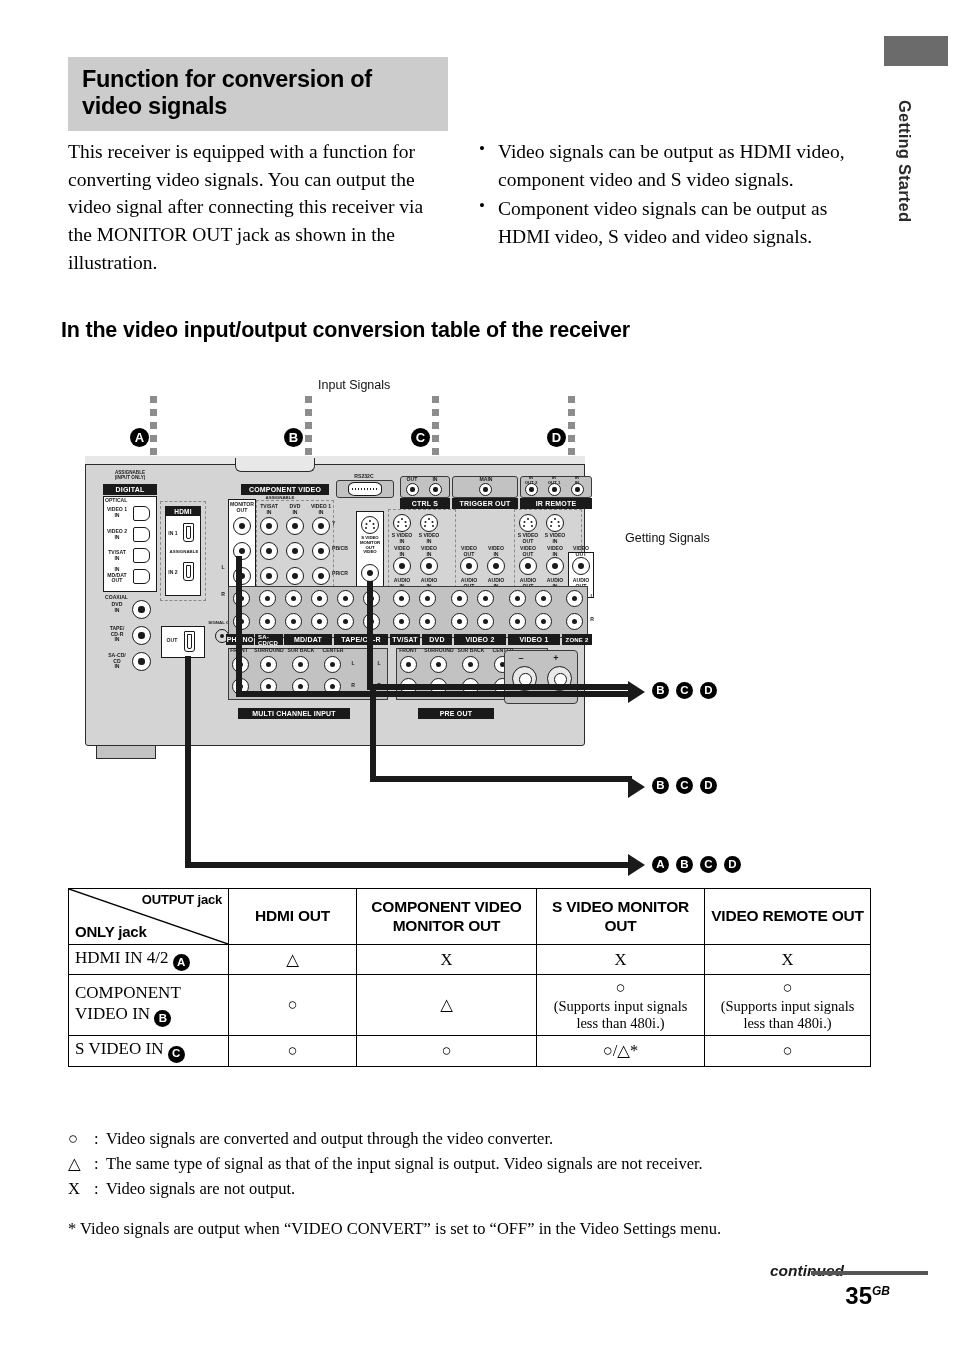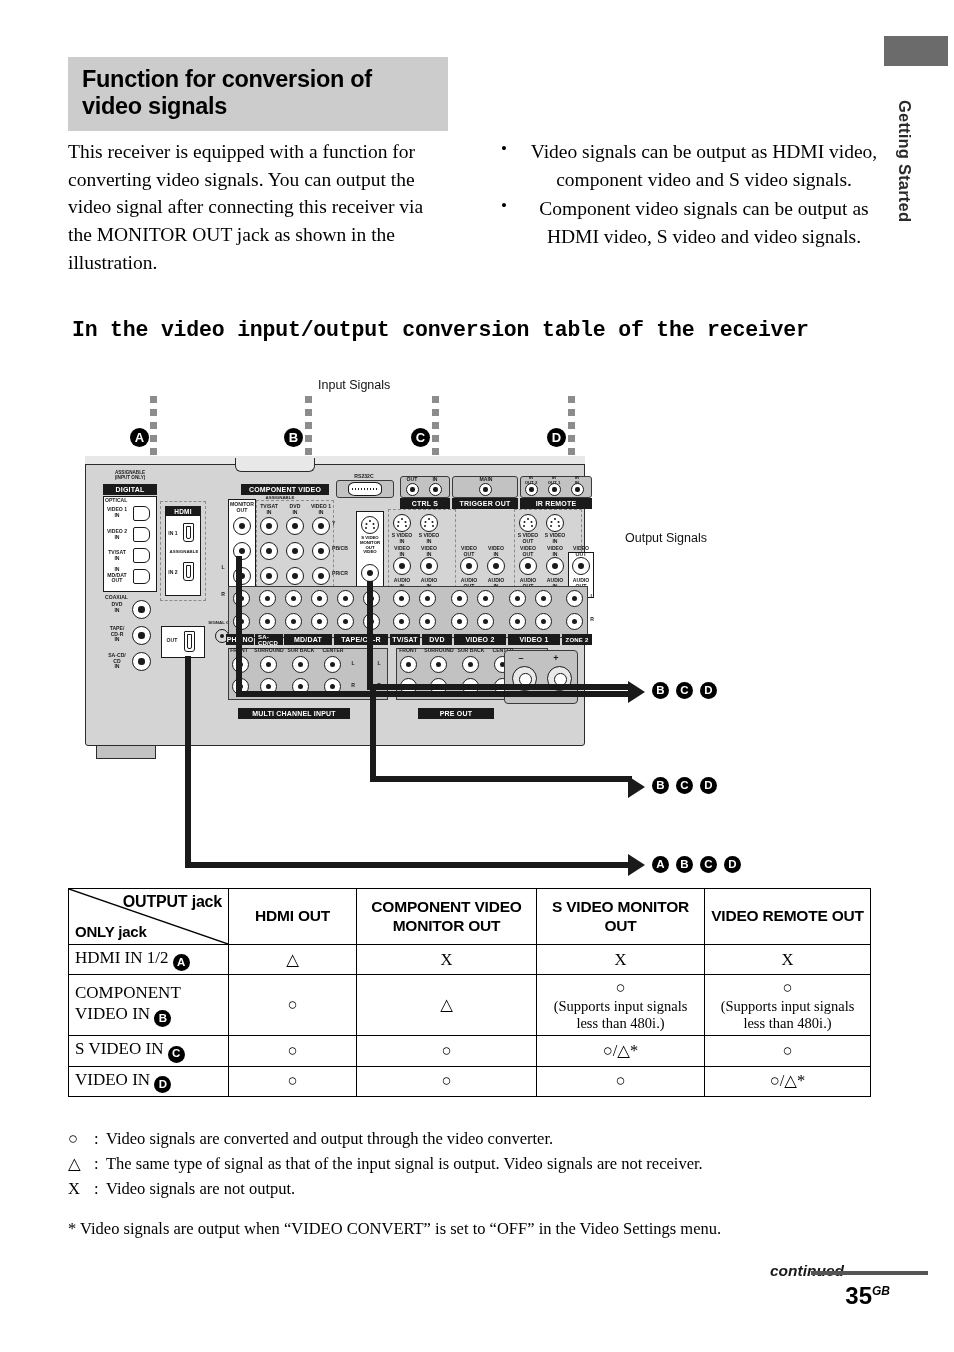--- a/index.html
+++ b/index.html
@@ -30,34 +30,34 @@
     margin:0; font-family:"Liberation Sans", sans-serif;
     font-weight:bold; font-size:23.5px; line-height:1.17;
     letter-spacing:-0.3px; color:#000;
   }
 
   
   #intro-left {
     position:absolute; left:68px; top:138px; width:372px;
     font-size:19.5px; line-height:1.42;
   }
-  #intro-right { position:absolute; left:498px; top:138px; width:390px;text-align:center; }
+  #intro-right { position:absolute; left:476px; top:138px; width:390px; }
   #intro-right ul { margin:0; padding:0; list-style:none; }
   #intro-right li {
     position:relative; padding-left:22px; margin-bottom:2px;
     font-size:19.5px; line-height:1.42;
   }
   #intro-right li:before {
     content:"\2022"; position:absolute; left:3px; top:-1px; font-size:17px;
   }
 
   
   #section-heading {
-    position:absolute; left:72px; top:318px; width:800px;
-    font-family:Liberation Mono, monospace; font-weight:bold;
+    position:absolute; left:61px; top:318px; width:800px;
+    font-family:Liberation Sans, sans-serif; font-weight:bold;
     font-size:21.5px; letter-spacing:-0.2px;
   }
 
   
   #diagram { position:absolute; left:60px; top:368px; width:830px; height:480px; }
   .dlabel { position:absolute; font-family:"Liberation Sans", sans-serif; font-size:12.5px; color:#111; }
   #label-input-signals  { left:258px; top:10px; }
   #label-output-signals { left:565px; top:163px; }
 
   
@@ -193,21 +193,21 @@
   #conv-table th {
     font-family:"Liberation Sans", sans-serif; font-weight:bold;
     font-size:15.5px; line-height:1.2; letter-spacing:-0.2px;
   }
   #conv-table td.rowhead, #conv-table th.rowhead {
     text-align:left; font-family:"Liberation Serif", serif;
     font-weight:normal; font-size:17px; line-height:1.22; padding-left:6px;
   }
   .corner-cell { position:relative; height:56px; padding:0 !important; }
   .corner-cell svg { position:absolute; left:0; top:0; width:100%; height:100%; }
-  .corner-out { position:absolute; right:6px; top:3px; font-size:16px; }
+  .corner-out { position:absolute; right:6px; top:3px; font-size:13px; }
   .corner-in  { position:absolute; left:6px;  bottom:3px; font-size:15px; }
   .note { display:block; font-size:14.5px; line-height:1.18; }
 
   
   #legend { position:absolute; left:68px; top:1126px; width:800px; }
   .legend-row { display:flex; font-size:16.5px; line-height:1.52; }
   .legend-sym { width:26px; flex:none; text-align:left; }
   .legend-colon { width:12px; flex:none; }
   #footnote { position:absolute; left:68px; top:1219px; width:800px; font-size:16.5px; }
 
@@ -240,21 +240,21 @@
     <li>Video signals can be output as HDMI video, component video and S video signals.</li>
     <li>Component video signals can be output as HDMI video, S video and video signals.</li>
   </ul>
 </div>
 
 <div id="section-heading">In the video input/output conversion table of the receiver</div>
 
 <div id="diagram">
 
   <div class="dlabel" id="label-input-signals">Input Signals</div>
-  <div class="dlabel" id="label-output-signals">Output Signals</div>
+  <div class="dlabel" id="label-output-signals">Getting Signals</div>
 
   <div class="inline-dash" style="left:90px;"></div>
   <div class="inline-dash" style="left:245px;"></div>
   <div class="inline-dash" style="left:372px;"></div>
   <div class="inline-dash" style="left:508px;"></div>
 
   <div class="grey-arrow" style="left:82px; top:120px;"></div>
   <div class="grey-arrow" style="left:237px; top:104px;"></div>
   <div class="grey-arrow" style="left:364px; top:104px;"></div>
   <div class="grey-arrow" style="left:500px; top:104px;"></div>
@@ -578,21 +578,21 @@
       </th>
       <th>HDMI OUT</th>
       <th>COMPONENT VIDEO MONITOR OUT</th>
       <th>S VIDEO MONITOR OUT</th>
       <th>VIDEO REMOTE OUT</th>
     </tr>
   </thead>
   <tbody>
     <tr>
       <td class="rowhead">
-        <span>HDMI IN 1/2</span>
+        <span>HDMI IN 4/2</span>
         <span class="badge">A</span>
       </td>
       <td><span>△</span><span class="note"></span></td>
       <td><span>X</span><span class="note"></span></td>
       <td><span>X</span><span class="note"></span></td>
       <td><span>X</span><span class="note"></span></td>
     </tr>
     <tr>
       <td class="rowhead">
         <span>COMPONENT VIDEO IN</span>
@@ -606,30 +606,20 @@
     <tr>
       <td class="rowhead">
         <span>S VIDEO IN</span>
         <span class="badge">C</span>
       </td>
       <td><span>○</span><span class="note"></span></td>
       <td><span>○</span><span class="note"></span></td>
       <td><span>○/△*</span><span class="note"></span></td>
       <td><span>○</span><span class="note"></span></td>
     </tr>
-    <tr>
-      <td class="rowhead">
-        <span>VIDEO IN</span>
-        <span class="badge">D</span>
-      </td>
-      <td><span>○</span><span class="note"></span></td>
-      <td><span>○</span><span class="note"></span></td>
-      <td><span>○</span><span class="note"></span></td>
-      <td><span>○/△*</span><span class="note"></span></td>
-    </tr>
   </tbody>
 </table>
 
 <div id="legend">
   <div class="legend-row">
     <span class="legend-sym">○</span>
     <span class="legend-colon">:</span>
     <span>Video signals are converted and output through the video converter.</span>
   </div>
   <div class="legend-row">

